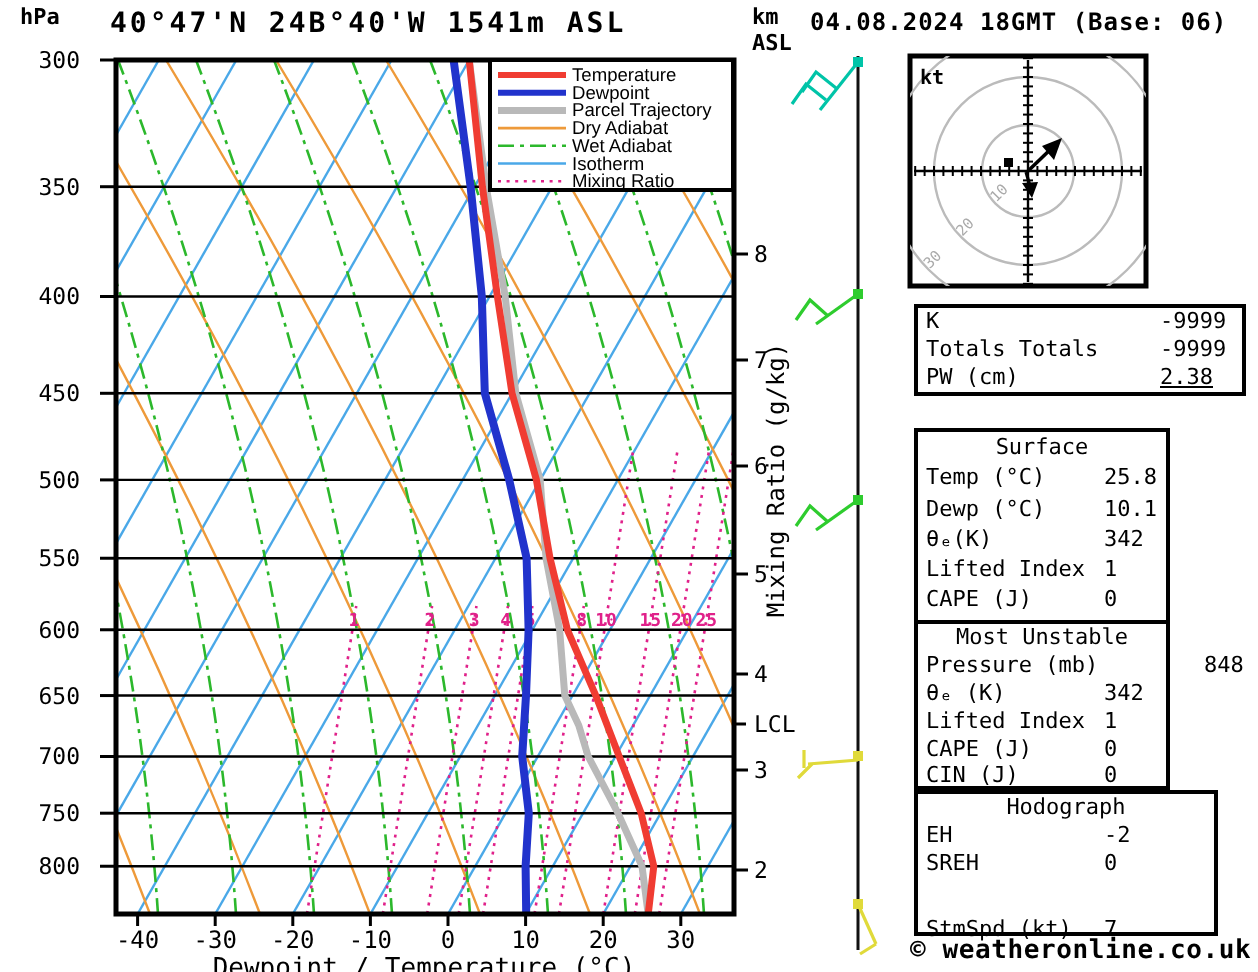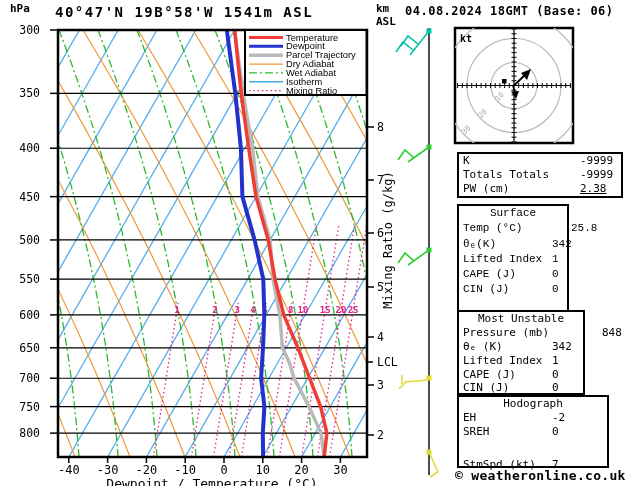--- a/index.html
+++ b/index.html
@@ -281,35 +281,36 @@
         </g>
         <text x="460" y="42" font-size="10px" font-weight="bold" font-family="DejaVu Sans Mono, monospace">kt</text>
         <rect x="502" y="79" width="4.5" height="4.5" fill="#000"></rect>
         <line x1="514" y1="85.5" x2="527" y2="73" stroke="#000" stroke-width="1.8"></line>
         <polygon points="531,69 521,73 527,80" fill="#000"></polygon>
         <line x1="513" y1="86" x2="515" y2="93" stroke="#000" stroke-width="1.6"></line>
         <polygon points="516,99 511,91.5 519,91 " fill="#000"></polygon>
       </g>
     </svg>
   <div class="hpa">hPa</div>
-  <div class="title">40°47'N 19B°58'W 1541m ASL</div>
+  <div class="title">40°47'N 24B°40'W 1541m ASL</div>
   <div class="kmasl">
     <div>km</div>
     <div>ASL</div>
   </div>
   <div class="date">04.08.2024 18GMT (Base: 06)</div>
   <div id="panels">
       <div class="panelbox" style="left: 457px; top: 152px; width: 166px; height: 46px;">
         <div class="prow" style="height: 14.2px; line-height: 14.2px;"><span>K</span><span class="pval" style="left: 121px;">-9999</span></div>
         <div class="prow" style="height: 14.2px; line-height: 14.2px;"><span>Totals Totals</span><span class="pval" style="left: 121px;">-9999</span></div>
         <div class="prow" style="height: 14.2px; line-height: 14.2px;"><span>PW (cm)</span><span class="pval" style="left: 121px; text-decoration: underline;">2.38</span></div>
       </div>
-      <div class="panelbox" style="left: 457px; top: 204px; width: 112px; height: 112px; font-family: Liberation Mono, monospace;">
+      <div class="panelbox" style="left: 457px; top: 214px; width: 128px; height: 112px;">
         <div class="ptitle" style="height: 15.3px; line-height: 15.3px;">Surface</div>
-        <div class="prow" style="height: 15.3px; line-height: 15.3px;"><span>Temp (°C)</span><span class="pval" style="left: 93px; margin-left: 19px;">25.8</span></div>
+        <div class="prow" style="height: 15.3px; line-height: 15.3px;"><span>Temp (°C)</span><span class="pval" style="left: 93px;">25.8</span></div>
+        <div class="prow" style="height: 15.3px; line-height: 15.3px;"><span>Dewp (°C)</span><span class="pval" style="left: 93px;">10.1</span></div>
         <div class="prow" style="height: 15.3px; line-height: 15.3px;"><span>θₑ(K)</span><span class="pval" style="left: 93px;">342</span></div>
         <div class="prow" style="height: 15.3px; line-height: 15.3px;"><span>Lifted Index</span><span class="pval" style="left: 93px;">1</span></div>
         <div class="prow" style="height: 15.3px; line-height: 15.3px;"><span>CAPE (J)</span><span class="pval" style="left: 93px;">0</span></div>
         <div class="prow" style="height: 15.3px; line-height: 15.3px;"><span>CIN (J)</span><span class="pval" style="left: 93px;">0</span></div>
       </div>
       <div class="panelbox" style="left: 457px; top: 310px; width: 128px; height: 85px;">
         <div class="ptitle" style="height: 13.9px; line-height: 13.9px;">Most Unstable</div>
         <div class="prow" style="height: 13.9px; line-height: 13.9px;"><span>Pressure (mb)</span><span class="pval" style="left: 108px; margin-left: 35px;">848</span></div>
         <div class="prow" style="height: 13.9px; line-height: 13.9px;"><span>θₑ (K)</span><span class="pval" style="left: 93px;">342</span></div>
         <div class="prow" style="height: 13.9px; line-height: 13.9px;"><span>Lifted Index</span><span class="pval" style="left: 93px;">1</span></div>

